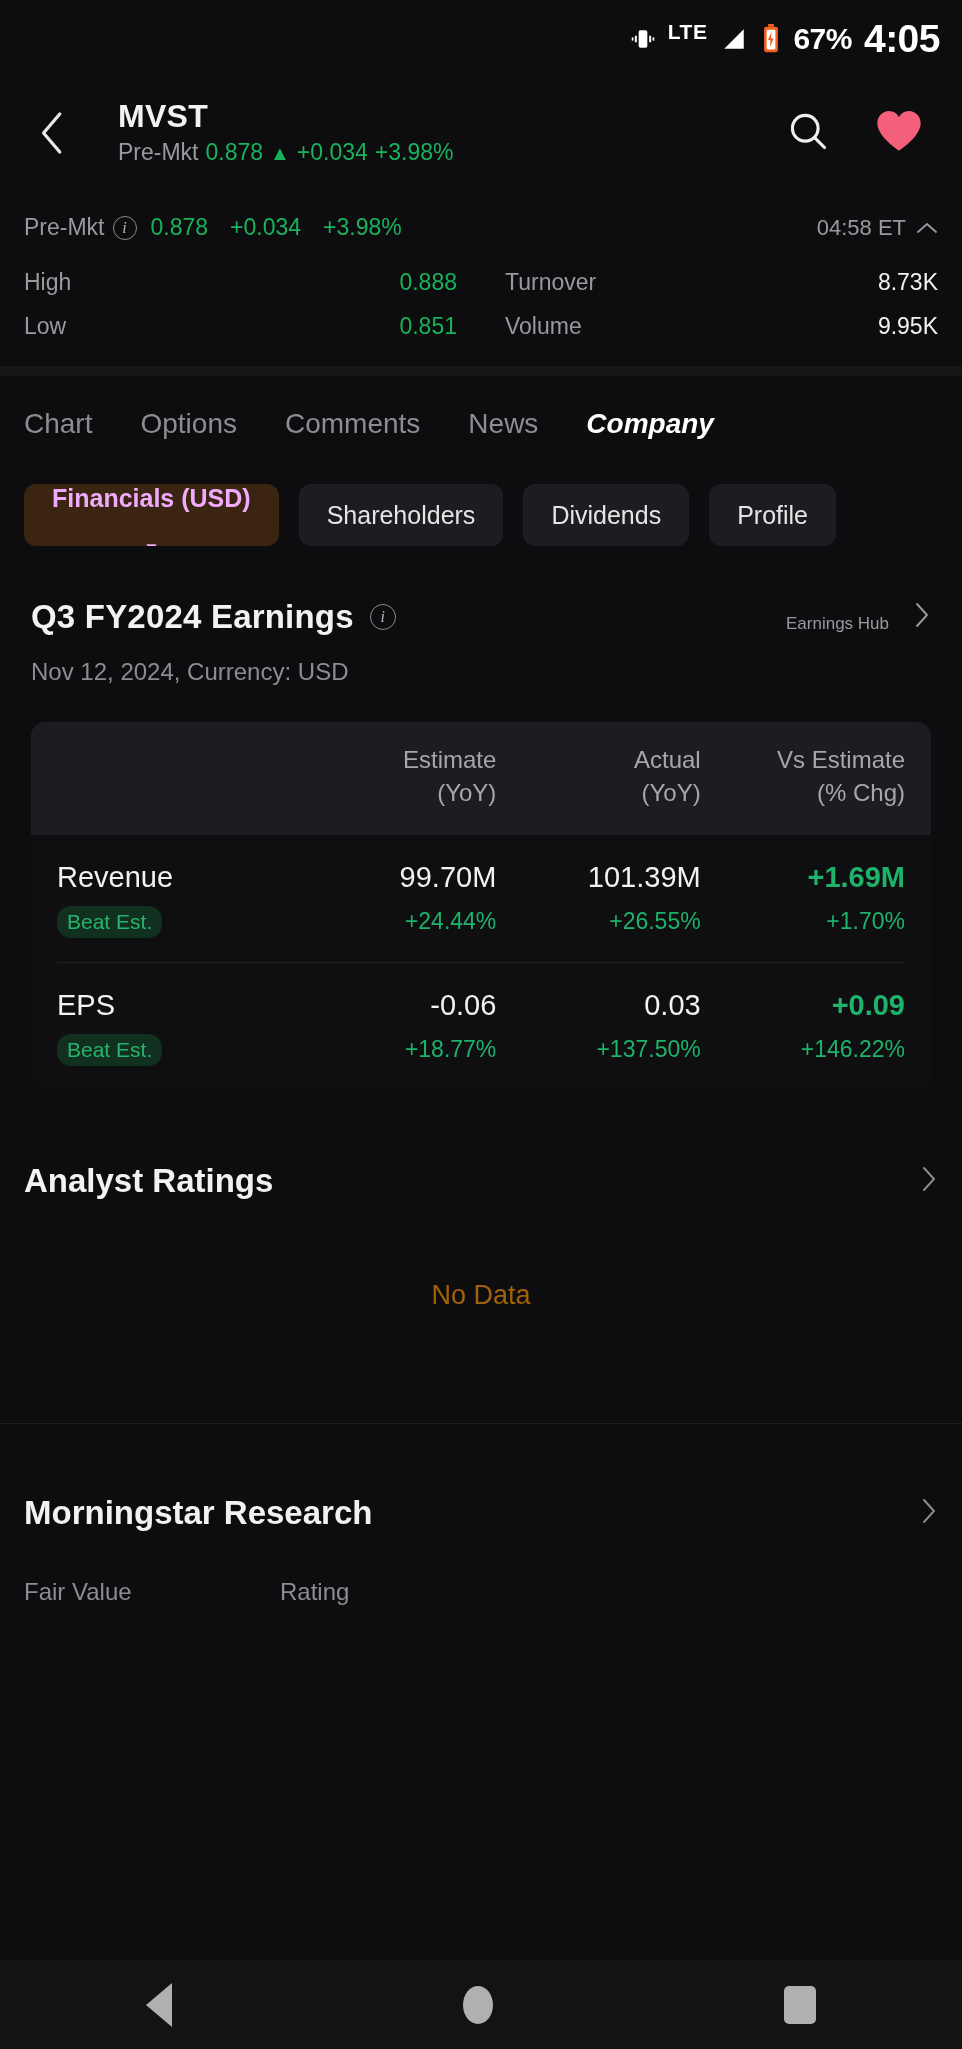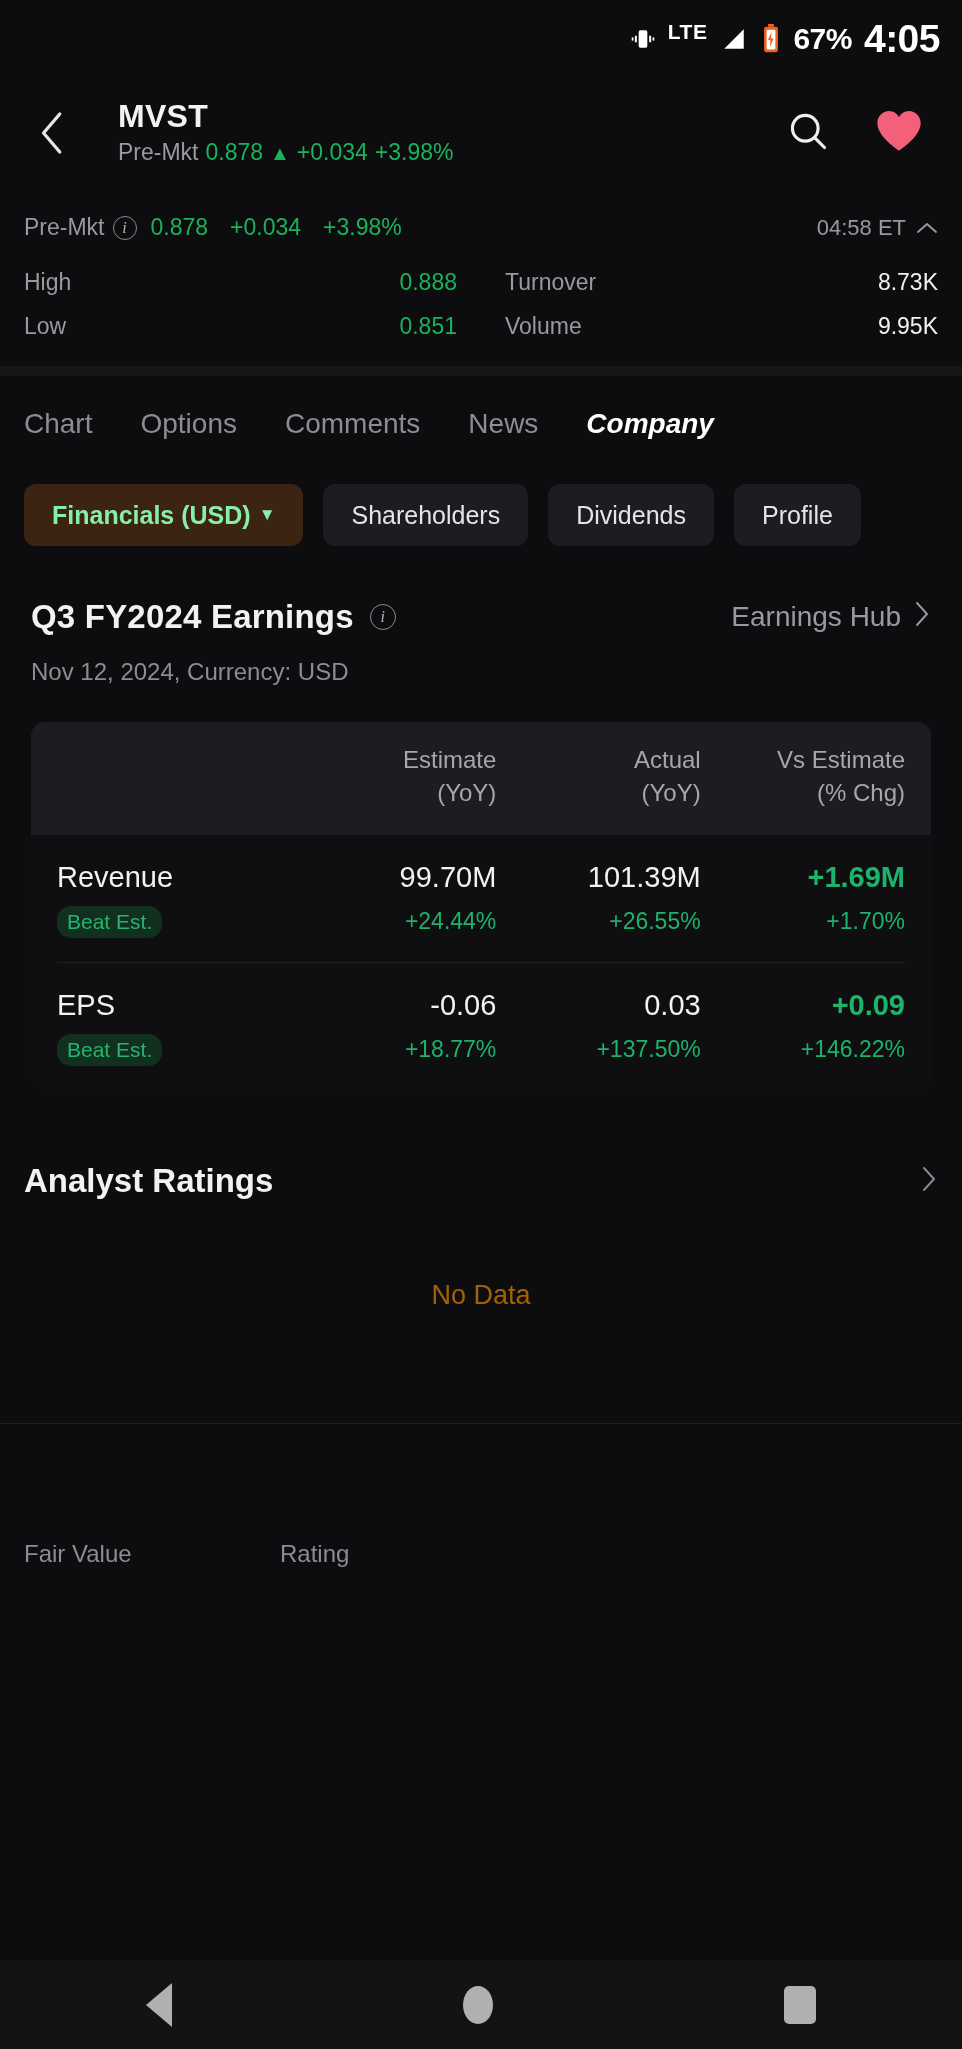--- a/index.html
+++ b/index.html
@@ -53,29 +53,29 @@
   .tab.active { color:#ffffff; font-weight:bold; font-style:italic; }
   .tab.active::after {
     content:""; position:absolute; left:2px; right:14px; bottom:9px; height:9px;
     background:linear-gradient(90deg,#e8801a 0%, #d8771a 40%, #3a2512 100%);
     z-index:-1;
   }
 
   
   .chips { display:flex; gap:20px; padding:30px 24px 0 24px; overflow:hidden; }
   .chip { background:#1c1d20; border-radius:12px; height:62px; display:flex; align-items:center; padding:0 28px; font-size:25px; color:#e5e5e5; white-space:nowrap; flex:0 0 auto; }
-  .chip.active { background:#3b2412; color:#86efac; font-weight:bold; gap:8px; }
+  .chip.active { background:#3b2412; color:#f0abfc; font-weight:bold; gap:26px;flex-direction:column; }
   .chip .caret { font-size:17px; }
 
   
   .section-pad { padding:0 31px; }
   .earn-head { display:flex; align-items:center; margin-top:52px; }
   .earn-title { font-size:33px; font-weight:bold; color:#f2f2f2; letter-spacing:0.2px; }
   .earn-head .info-circle { margin-left:16px; margin-right:0; width:26px; height:26px; }
-  .earn-hub { margin-left:auto; font-size:28px; color:#9a9a9e; display:flex; align-items:center; gap:12px; }
+  .earn-hub { margin-left:auto; font-size:17px; color:#9a9a9e; display:flex; align-items:flex-end; gap:24px; }
   .earn-date { font-size:24px; color:#8d8d91; margin-top:22px; }
 
   .table { margin-top:36px; border-radius:14px; overflow:hidden; background:#0f0f11; }
   .thead { background:#1c1d20; display:flex; padding:22px 26px 26px 26px; }
   .th { flex:1 1 0; text-align:right; font-size:24px; color:#a6a7ab; line-height:1.35; }
   .th.first { flex:1.15 1 0; }
   .tbody { padding:0 26px; }
   .trow { padding:26px 0 24px 0; border-bottom:1px solid #202023; }
   .trow:last-child { border-bottom:none; }
   .tline { display:flex; align-items:baseline; }
@@ -311,20 +311,28 @@
             <polyline points="4,4 14,15 4,26" fill="none" stroke="#8d8d91" stroke-width="1.9" stroke-linecap="round" stroke-linejoin="round"></polyline>
           </svg>
       </span>
     </div>
     <div class="nodata" style="margin-top:80px;">No Data</div>
   </div>
 
   <div class="divider-line" style="margin-top:112px;"></div>
 
   <div style="margin-top:70px;">
+    <div class="sec-head">
+      <span class="sec-title">Morningstar Research</span>
+      <span class="sec-chev">
+        <svg width="18" height="30" viewBox="0 0 18 30">
+            <polyline points="4,4 14,15 4,26" fill="none" stroke="#8d8d91" stroke-width="1.9" stroke-linecap="round" stroke-linejoin="round"></polyline>
+          </svg>
+      </span>
+    </div>
     <div class="ms-row" style="margin-top:46px;">
       <span class="ms-col1">Fair Value</span>
       <span>Rating</span>
     </div>
   </div>
 
   <div class="navbar">
     <span class="nav-back"></span>
     <span class="nav-home"></span>
     <span class="nav-recents"></span>

